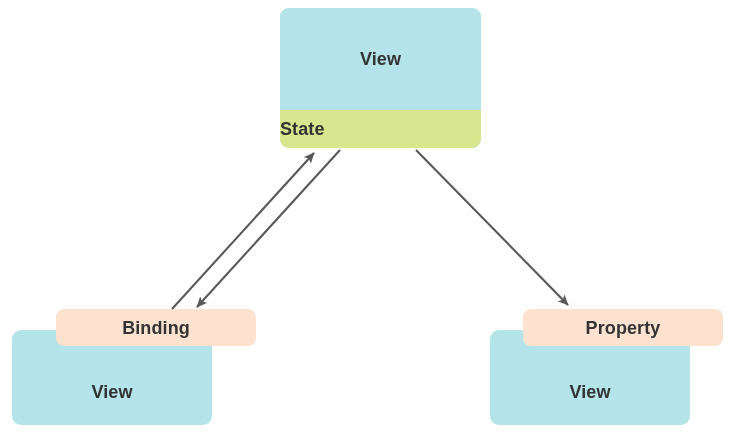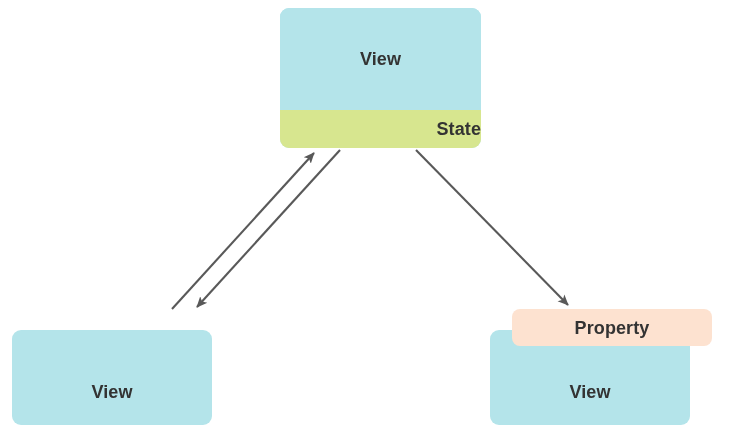--- a/index.html
+++ b/index.html
@@ -53,21 +53,21 @@
     justify-content: center;
   }
   .top-node .state-part {
     position: absolute;
     left: 0; top: 102px;
     width: 100%;
     height: 38px;
     background: #d7e68f;
     display: flex;
     align-items: center;
-    justify-content: flex-end;
+    justify-content: flex-start;
   }
   .node-label {
     color: #333333;
     font-size: 18px;
     line-height: 1;
     pointer-events: none;
     font-weight: bold;
   }
 
   
@@ -98,21 +98,21 @@
     top: 330px;
     width: 200px;
     height: 95px;
     border-radius: 9px;
     background: #b4e4ea;
     z-index: 1;
   }
   .br-view .node-label { transform: translateY(14px); }
 
   .br-property {
-    left: 512px;
+    left: 523px;
     top: 309px;
     width: 200px;
     height: 37px;
     border-radius: 8px;
     background: #fde2d0;
     z-index: 3;
   }
 
   
   #arrow-layer {
@@ -149,20 +149,23 @@
       <span class="node-label">View</span>
     </div>
     <div class="state-part">
       <span class="node-label">State</span>
     </div>
   </div>
 
   <div class="node bl-view">
     <span class="node-label">View</span>
   </div>
+  <div class="node bl-binding">
+    <span class="node-label">Binding</span>
+  </div>
 
   <div class="node br-view">
     <span class="node-label">View</span>
   </div>
   <div class="node br-property">
     <span class="node-label">Property</span>
   </div>
 
 </div>
 

